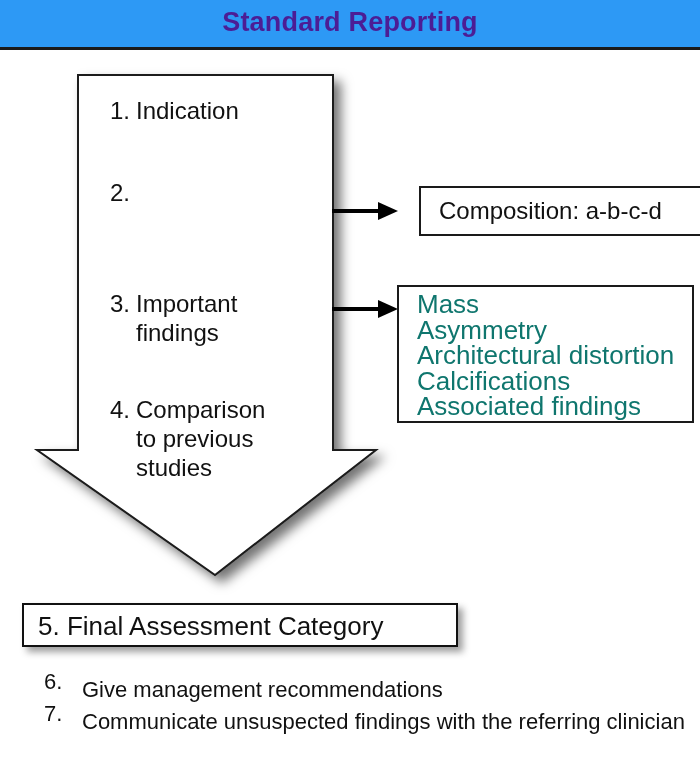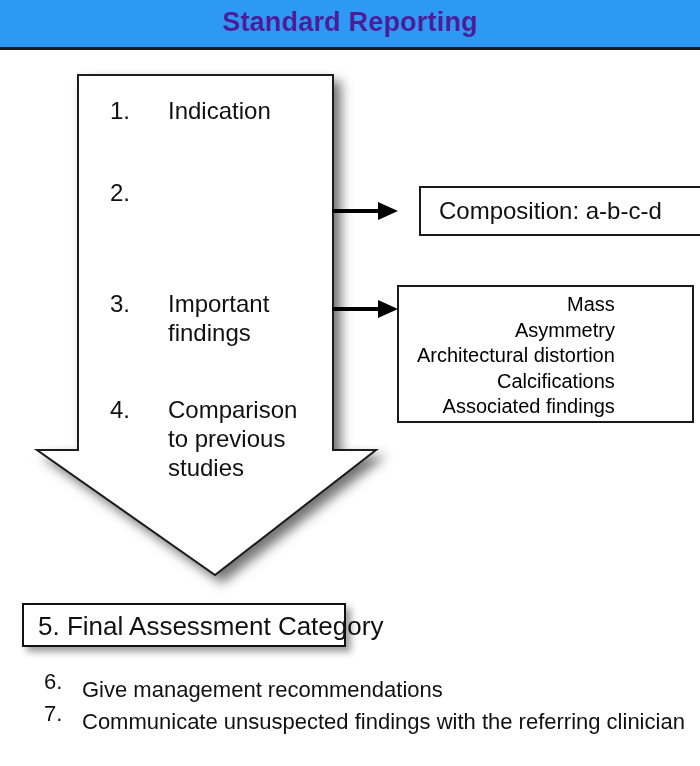--- a/index.html
+++ b/index.html
@@ -65,21 +65,20 @@
     line-height: 29px;
     color: #111111;
     white-space: pre;
   }
   .arrow-step .num {
     min-width: 26px;
     flex: 0 0 auto;
   }
   .arrow-step .body {
     flex: 0 1 auto;
-    margin-left: 32px;
   }
   #step-1 { left: 110px; top: 96px; }
   #step-2 { left: 110px; top: 178px; }
   #step-3 { left: 110px; top: 289px; }
   #step-4 { left: 110px; top: 395px; }
 
   
   .side-box {
     position: absolute;
     background: #ffffff;
@@ -104,42 +103,41 @@
   #findings-box {
     left: 397px;
     top: 285px;
     width: 297px;
     height: 138px;
   }
   #findings-list {
     position: absolute;
     left: 18px;
     top: 5px;
-    font-size: 20px;
+    font-size: 26px;
     line-height: 25.5px;
-    color: #000000;
-    text-align: right;
+    color: #0f766e;
   }
   #findings-list div { white-space: pre; }
 
   
   .connector {
     position: absolute;
     width: 70px;
     height: 26px;
   }
   #connector-composition { left: 330px; top: 198px; }
   #connector-findings    { left: 330px; top: 296px; }
 
   
   #final-box {
     position: absolute;
     left: 22px;
     top: 603px;
-    width: 324px;
+    width: 436px;
     height: 44px;
     background: #ffffff;
     border: 2px solid #111111;
     box-sizing: border-box;
     box-shadow: 5px 5px 7px rgba(0,0,0,0.38);
   }
   #final-text {
     position: absolute;
     left: 14px;
     top: 5px;

